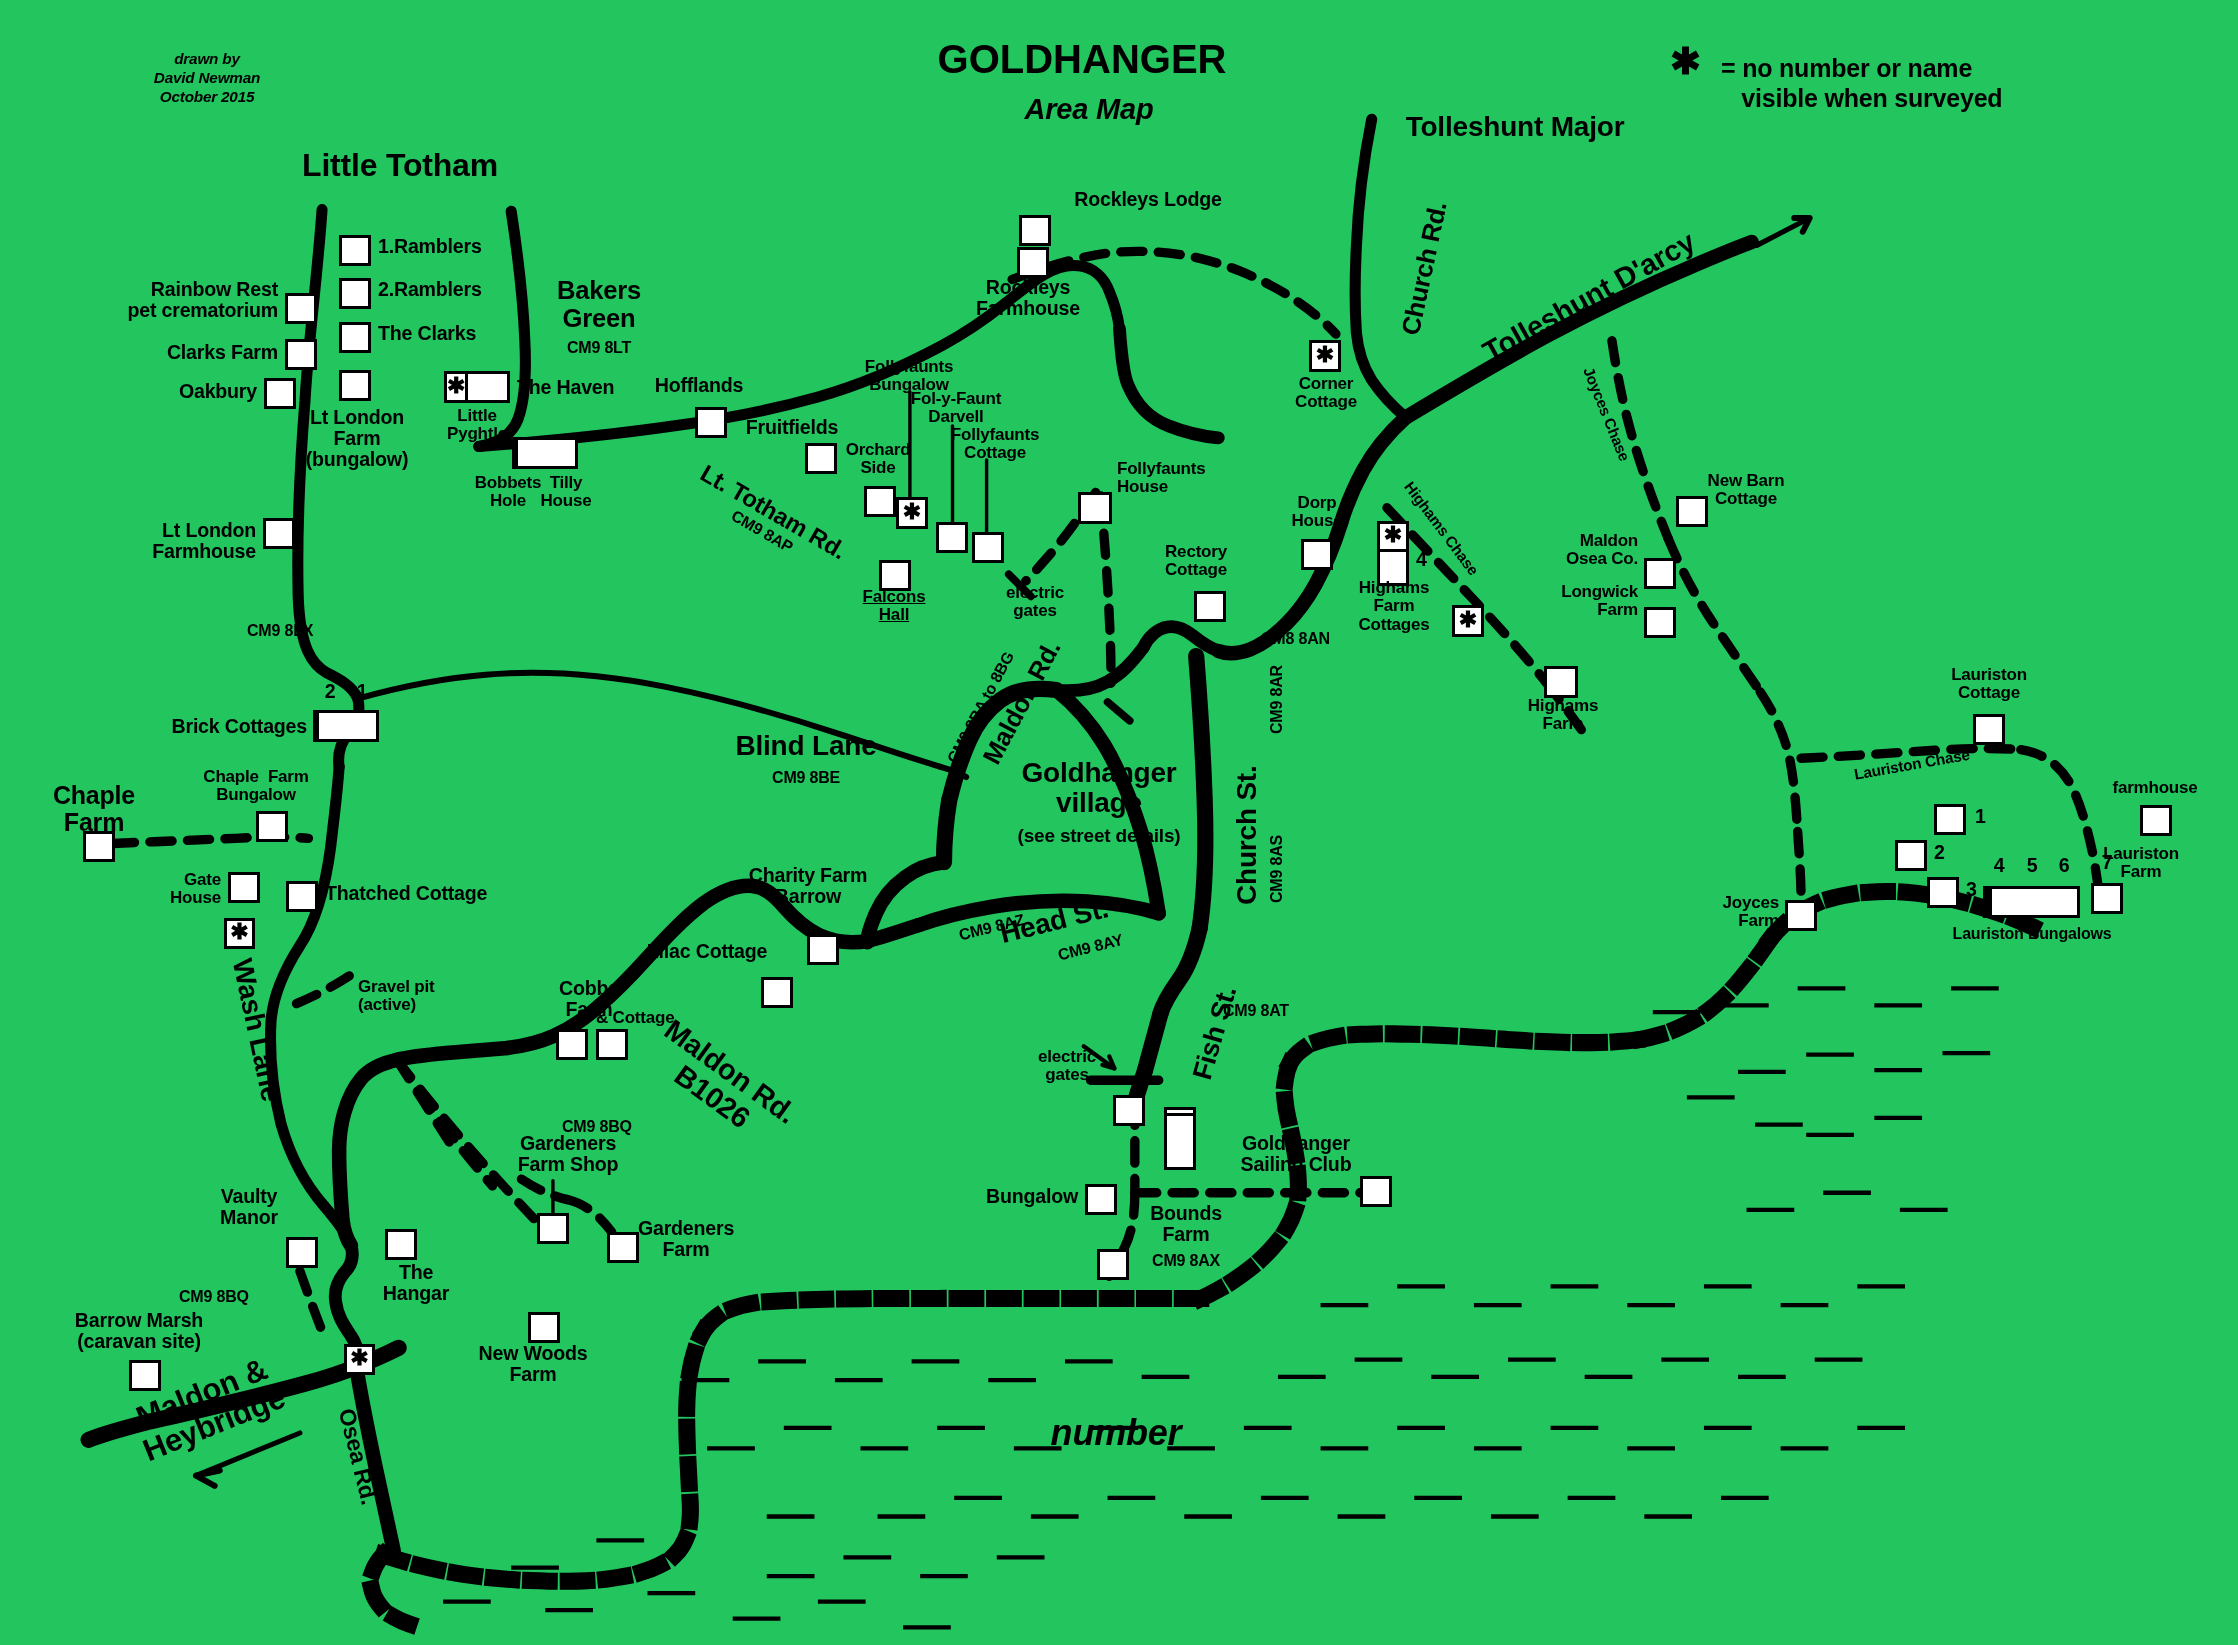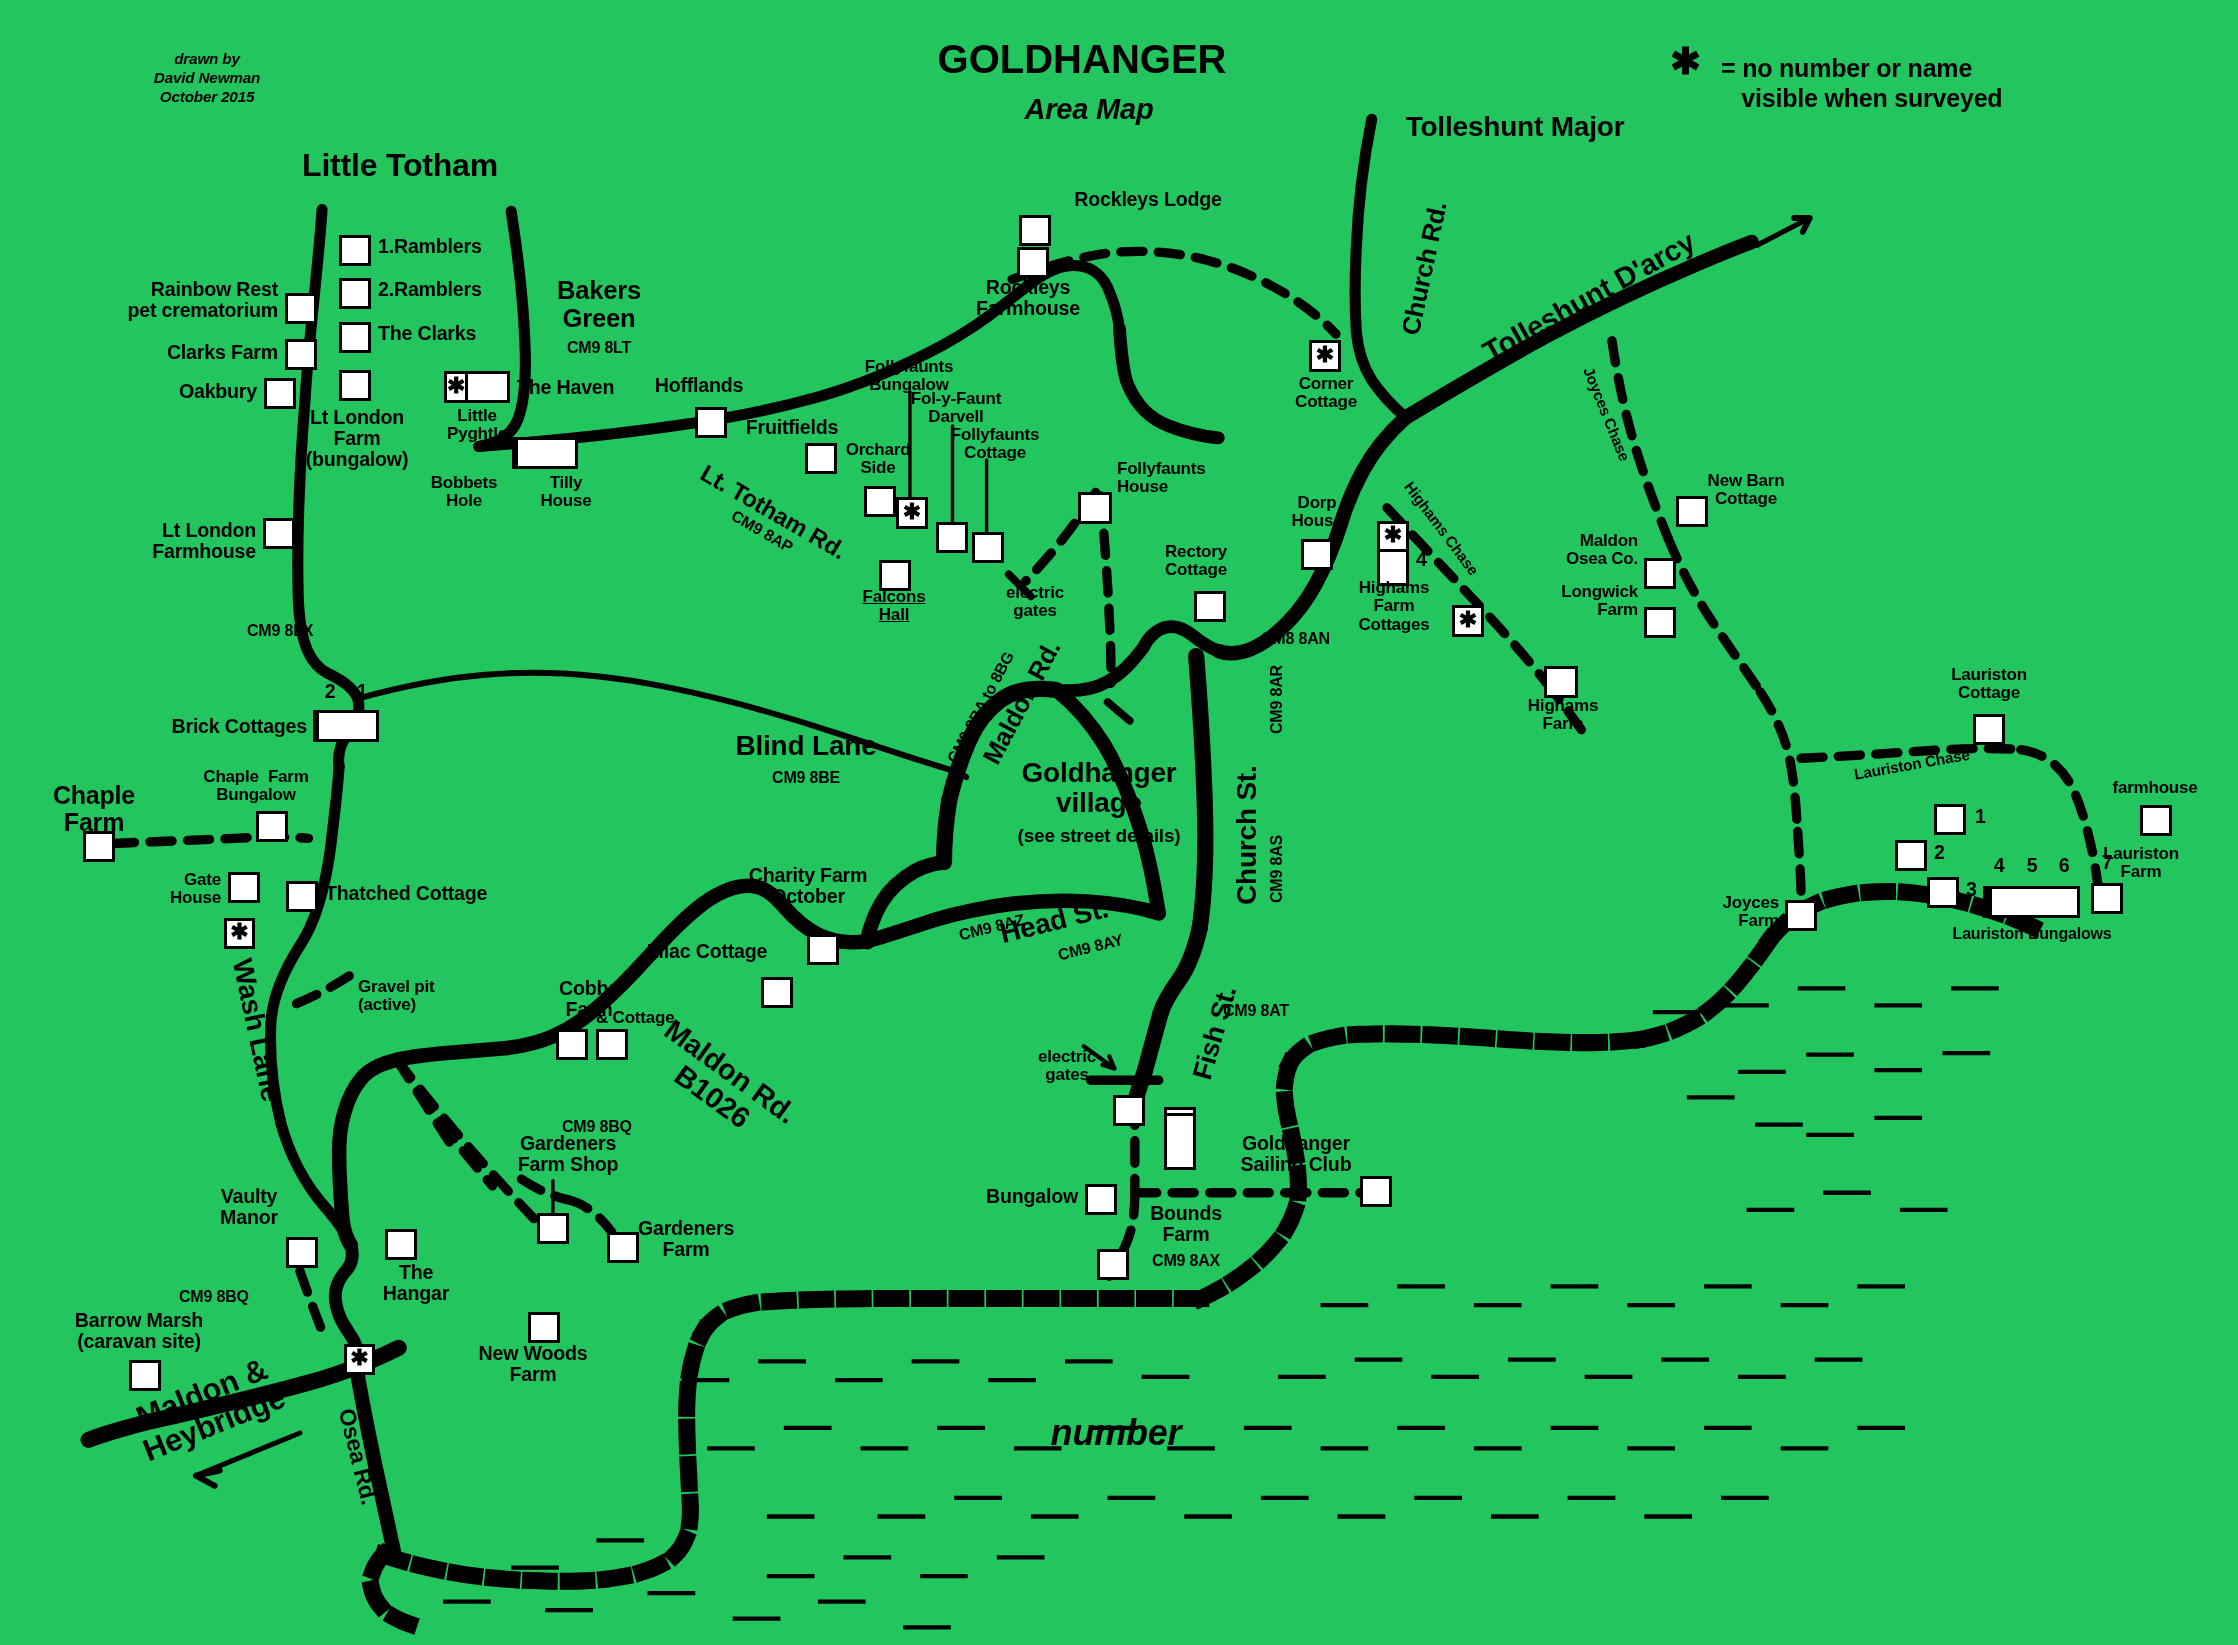--- a/index.html
+++ b/index.html
@@ -357,21 +357,21 @@
   </div>
   <div class="lbl place-sm ctr" style="left:477px;top:407px;">Little
 Pyghtle</div>
 
   <div class="lbl place lf" style="left:517px;top:377px;">The Haven</div>
 
   <div class="boxrow" style="left:512px;top:437px;width:66px;height:32px;">
     <span></span>
     <span></span>
   </div>
-  <div class="lbl place-sm ctr" style="left:464px;top:474px;">Bobbets
+  <div class="lbl place-sm ctr" style="left:508px;top:474px;">Bobbets
 Hole</div>
   <div class="lbl place-sm ctr" style="left:566px;top:474px;">Tilly
 House</div>
 
   <div class="box" style="left:695px;top:407px;width:32px;height:31px;"></div>
   <div class="lbl place ctr" style="left:699px;top:375px;">Hofflands</div>
 
   <div class="box" style="left:805px;top:443px;width:32px;height:31px;"></div>
   <div class="lbl place ctr" style="left:792px;top:417px;">Fruitfields</div>
 
@@ -514,21 +514,21 @@
   </div>
 
   <div class="box" style="left:286px;top:881px;width:32px;height:31px;"></div>
   <div class="lbl place lf" style="left:325px;top:883px;">Thatched Cottage</div>
 
   <div class="lbl place-sm lf" style="left:358px;top:978px;">Gravel pit
 (active)</div>
 
   <div class="box" style="left:807px;top:934px;width:32px;height:31px;"></div>
   <div class="lbl place ctr" style="left:808px;top:865px;">Charity Farm
-October</div>
+Barrow</div>
 
   <div class="box" style="left:761px;top:977px;width:32px;height:31px;"></div>
   <div class="lbl place ctr" style="left:707px;top:941px;">Lilac Cottage</div>
 
   <div class="box" style="left:556px;top:1029px;width:32px;height:31px;"></div>
   <div class="box" style="left:596px;top:1029px;width:32px;height:31px;"></div>
   <div class="lbl place ctr" style="left:589px;top:978px;">Cobbs
 Farm</div>
   <div class="lbl place-sm lf" style="left:596px;top:1009px;">&amp; Cottage</div>
 

